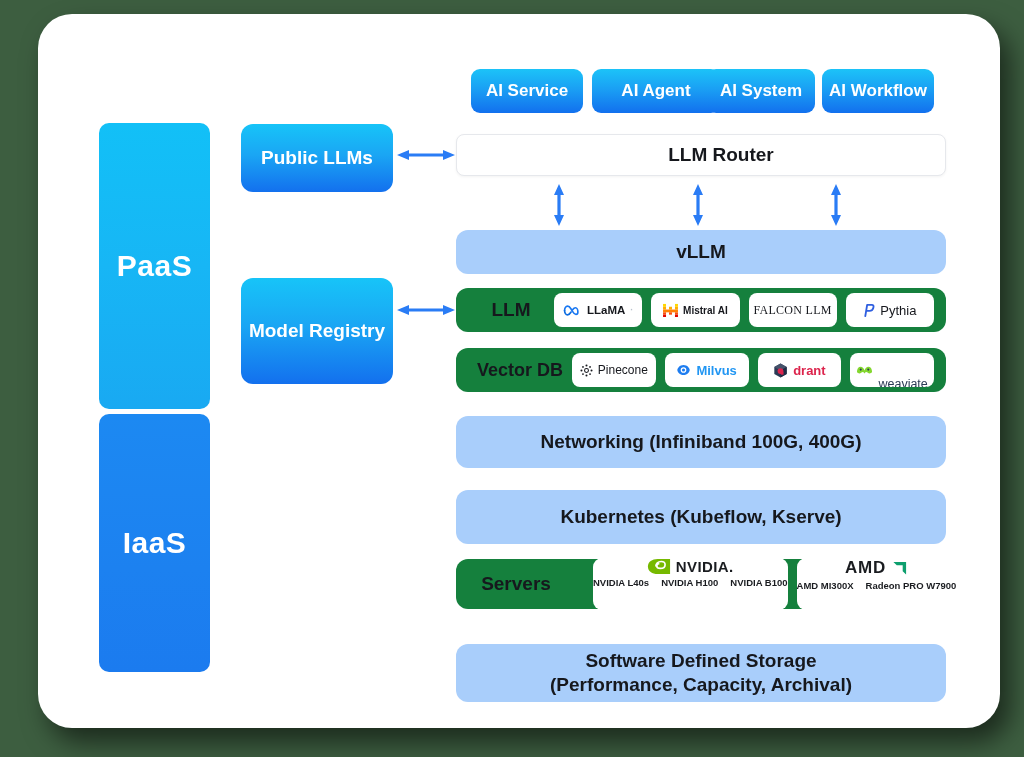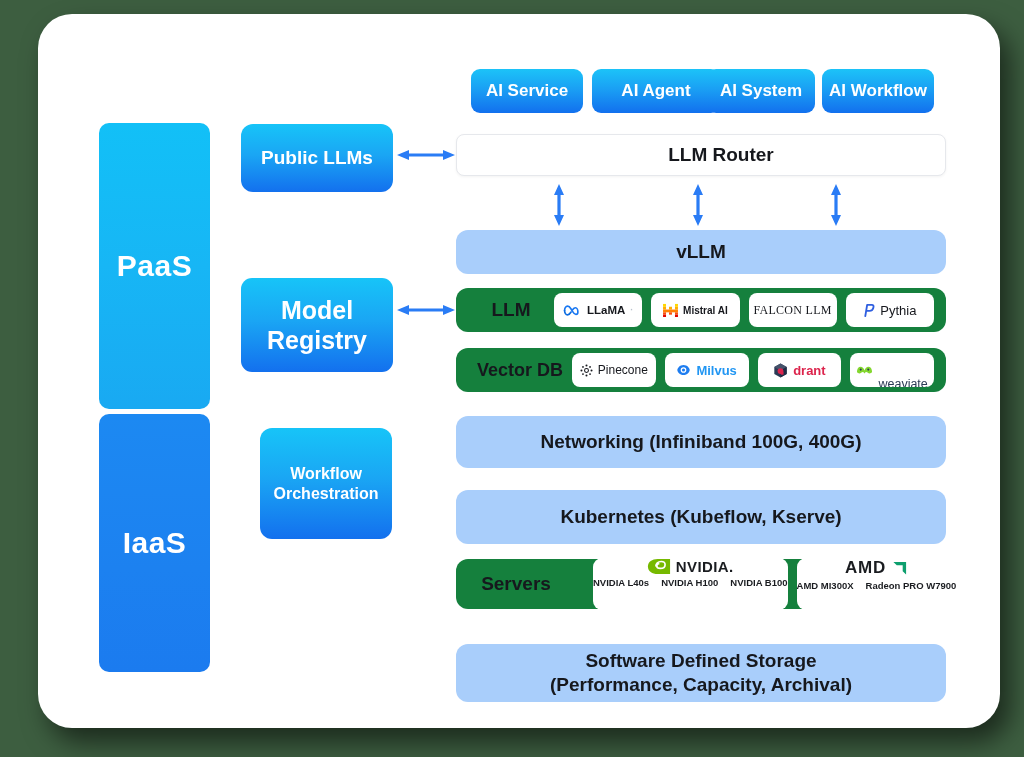--- a/index.html
+++ b/index.html
@@ -49,21 +49,21 @@
   .gbox {
     border-radius: 12px;
     background: linear-gradient(180deg, #17c4f8 0%, #1aa6f4 45%, #1370ee 100%);
     color: #ffffff;
     font-weight: bold;
     display: flex; align-items: center; justify-content: center;
     text-align: center;
     line-height: 1.22;
   }
   #public-llms-box  { left: 241px; top: 124px; width: 152px; height: 68px; font-size: 19px; }
-  #model-registry-box { left: 241px; top: 278px; width: 152px; height: 94px; font-size: 25px; border-radius: 11px; }
+  #model-registry-box { left: 241px; top: 278px; width: 152px; height: 106px; font-size: 19px; }
   #workflow-box     { left: 260px; top: 428px; width: 132px; height: 111px; font-size: 16px; padding: 0 10px; }
 
   
   .topbtn {
     border-radius: 9px;
     background: linear-gradient(180deg, #1cc3f8 0%, #1aa0f4 45%, #1270ee 100%);
     color: #ffffff;
     font-weight: bold;
     font-size: 17px;
     display: flex; align-items: center; justify-content: center;
@@ -175,26 +175,20 @@
   </div>
   <div class="abs pillar" id="iaas-pillar">
     <span>IaaS</span>
   </div>
 
   <div class="abs gbox" id="public-llms-box">
     <span>Public LLMs</span>
   </div>
   <div class="abs gbox" id="model-registry-box">
     <span>Model Registry</span>
-  </div>
-  <div class="abs gbox" id="workflow-box">
-    <span>
-      <span>Workflow</span><br>
-      <span>Orchestration</span>
-    </span>
   </div>
 
   <div class="abs topbtn" id="btn-ai-service">
     <span>AI Service</span>
   </div>
   <div class="abs topbtn" id="btn-ai-agent">
     <span>AI Agent</span>
   </div>
   <div class="abs topbtn" id="btn-ai-system">
     <span>AI System</span>

